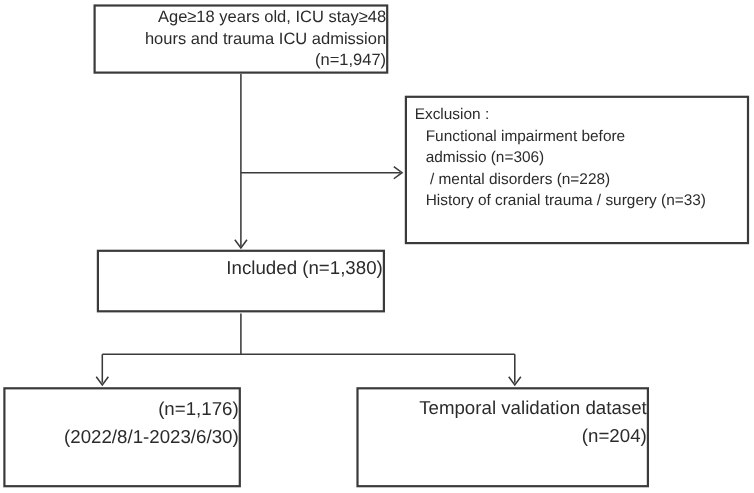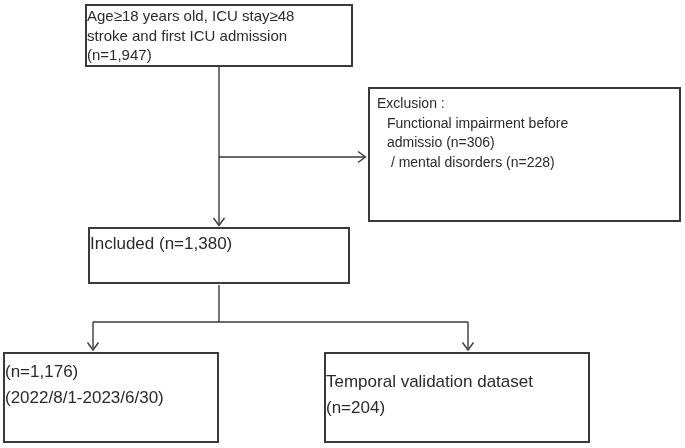--- a/index.html
+++ b/index.html
@@ -31,21 +31,21 @@
     stroke: currentColor;
     stroke-width: 1.4;
     fill: none;
     stroke-linejoin: miter;
   }
   .box {
     position: absolute;
     box-sizing: border-box;
     border: 2px solid var(--line-color);
     background: var(--background);
-    text-align: left;
+    text-align: right;
   }
   .box .line { white-space: pre; }
 
   #eligibility {
     left: 85px; top: 4px; width: 268px; height: 63px;
     font-size: 15px; line-height: 19.6px; padding-top: 0px;
   }
   #exclusion {
     left: 368px; top: 87px; width: 313px; height: 135px;
     text-align: left;
@@ -56,21 +56,21 @@
   #included {
     left: 88px; top: 227px; width: 262px; height: 57px;
     font-size: 17px; line-height: 24px; padding-top: 3px;
   }
   #development {
     left: 3px; top: 352px; width: 216px; height: 91px;
     font-size: 17px; line-height: 26px; padding-top: 5px;
   }
   #temporal {
     left: 324px; top: 352px; width: 266px; height: 91px;
-    font-size: 17px; line-height: 26px; padding-top: 15px;
+    font-size: 17px; line-height: 26px; padding-top: 4px;
   }
 </style>
 </head>
 <body>
 
 <div class="canvas">
 
   <svg class="connectors" viewBox="0 0 685 448" aria-hidden="true">
 
     <path d="M219 67 V224"></path>
@@ -79,29 +79,30 @@
     <path d="M219 157 H364"></path>
     <path d="M358 151.5 L365.5 157 L358 162.5"></path>
 
     <path d="M219 285 V322 M93 322 H468 M93 322 V348 M468 322 V348"></path>
     <path d="M87.5 342.5 L93 350 L98.5 342.5"></path>
     <path d="M462.5 342.5 L468 350 L473.5 342.5"></path>
   </svg>
 
   <div class="box" id="eligibility">
     <div class="line">Age≥18 years old, ICU stay≥48</div>
-    <div class="line">stroke and first ICU admission</div>
+    <div class="line">hours and trauma ICU admission</div>
     <div class="line">(n=1,947)</div>
   </div>
 
   <div class="box" id="exclusion">
     <div class="line">Exclusion :</div>
     <div class="line sub">Functional impairment before</div>
     <div class="line sub">admissio (n=306)</div>
     <div class="line sub"> / mental disorders (n=228)</div>
+    <div class="line sub">History of cranial trauma / surgery (n=33)</div>
   </div>
 
   <div class="box" id="included">
     <div class="line">Included (n=1,380)</div>
   </div>
 
   <div class="box" id="development">
     <div class="line">(n=1,176)</div>
     <div class="line">(2022/8/1-2023/6/30)</div>
   </div>

